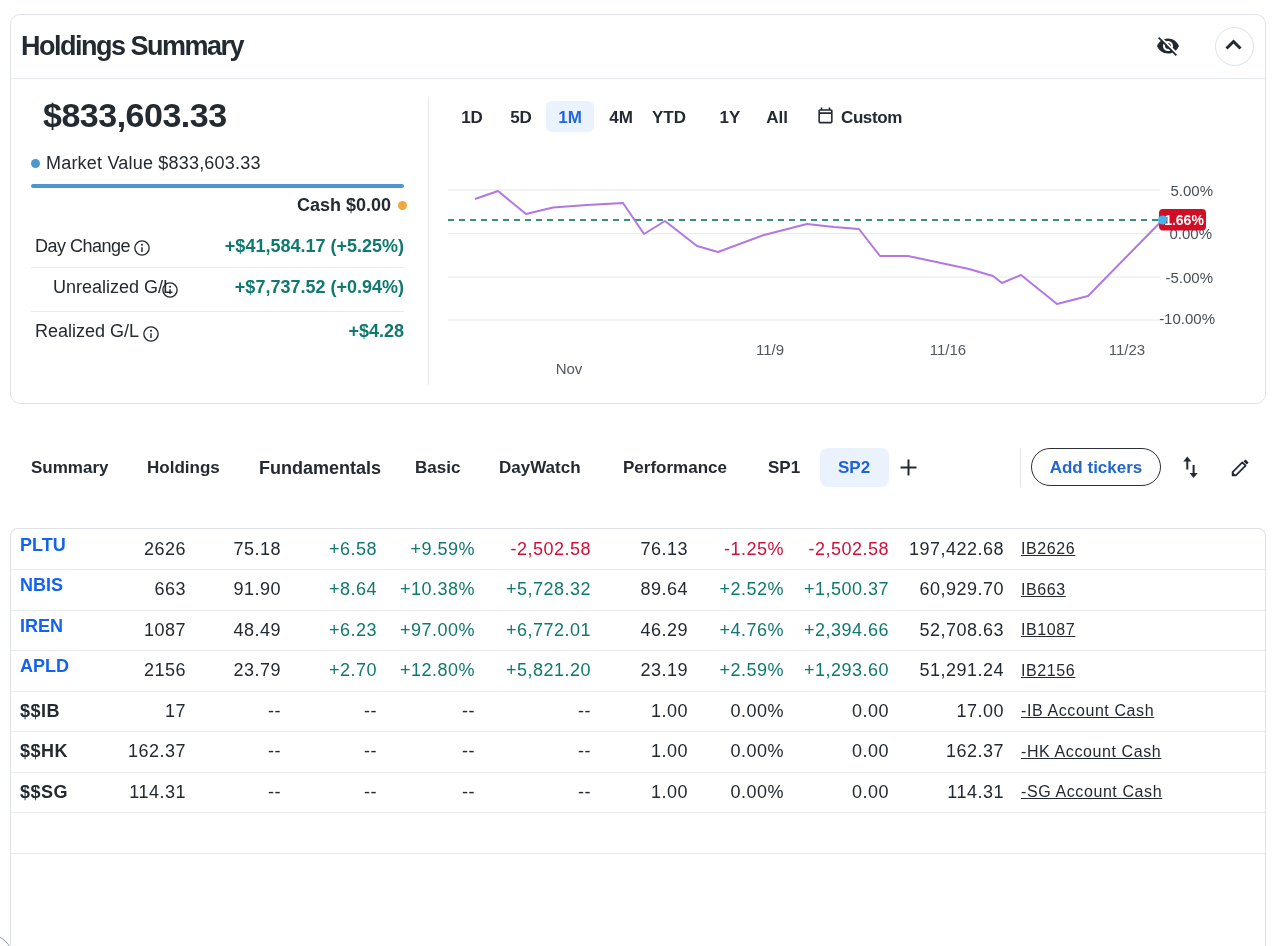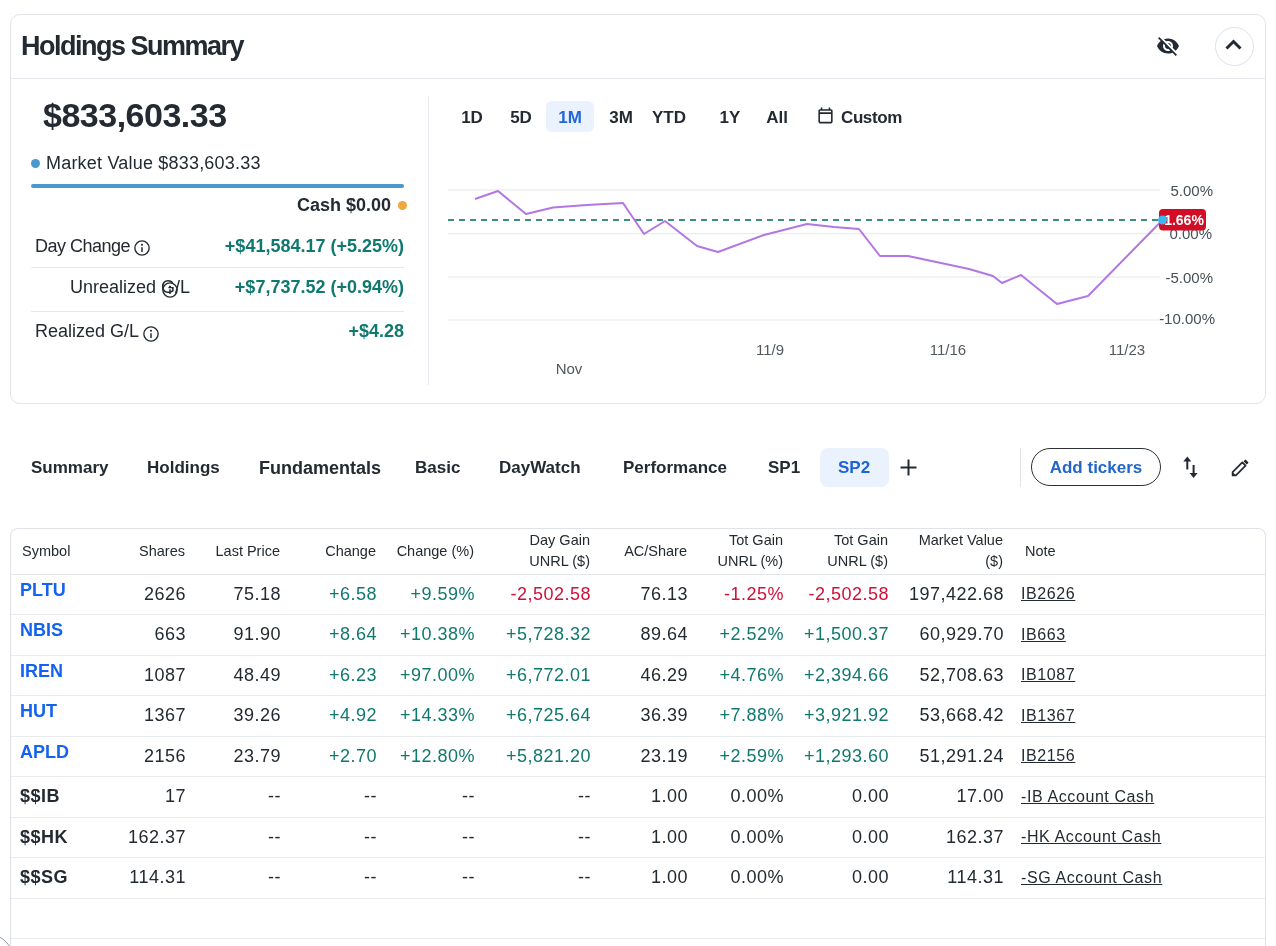--- a/index.html
+++ b/index.html
@@ -35,21 +35,21 @@
 
 <div class="abs" style="left:35px;top:236px;font-size:18px;letter-spacing:-0.5px;">Day Change</div>
 <svg class="abs" style="left:134px;top:240px" width="16" height="16" viewBox="0 0 13 13">
 <circle cx="6.5" cy="6.5" r="5.8" fill="none" stroke="#232a31" stroke-width="1.1"></circle>
 <line x1="6.5" y1="5.9" x2="6.5" y2="9.7" stroke="#232a31" stroke-width="1.2"></line>
 <circle cx="6.5" cy="3.9" r="0.85" fill="#232a31"></circle>
 </svg>
 <div class="abs b pos" style="left:0;top:236px;width:404px;font-size:18px;text-align:right;">+$41,584.17 (+5.25%)</div>
 <div class="abs" style="left:31px;top:267px;width:373px;height:1px;background:#e6e9ed;"></div>
 
-<div class="abs" style="left:53px;top:277px;font-size:18px;margin-left:17px;">Unrealized G/L</div>
+<div class="abs" style="left:53px;top:277px;font-size:18px;">Unrealized G/L</div>
 <svg class="abs" style="left:162px;top:282px" width="16" height="16" viewBox="0 0 13 13">
 <circle cx="6.5" cy="6.5" r="5.8" fill="none" stroke="#232a31" stroke-width="1.1"></circle>
 <line x1="6.5" y1="5.9" x2="6.5" y2="9.7" stroke="#232a31" stroke-width="1.2"></line>
 <circle cx="6.5" cy="3.9" r="0.85" fill="#232a31"></circle>
 </svg>
 <div class="abs b pos" style="left:0;top:277px;width:404px;font-size:18px;text-align:right;">+$7,737.52 (+0.94%)</div>
 <div class="abs" style="left:31px;top:311px;width:373px;height:1px;background:#e6e9ed;"></div>
 
 <div class="abs" style="left:35px;top:321px;font-size:18px;">Realized G/L</div>
 <svg class="abs" style="left:143px;top:326px" width="16" height="16" viewBox="0 0 13 13">
@@ -58,21 +58,21 @@
 <circle cx="6.5" cy="3.9" r="0.85" fill="#232a31"></circle>
 </svg>
 <div class="abs b pos" style="left:0;top:321px;width:404px;font-size:18px;text-align:right;">+$4.28</div>
 
 <div class="abs" style="left:428px;top:97px;width:1px;height:288px;background:#e6e9ed;"></div>
 
 <div class="abs" style="left:546px;top:101px;width:48px;height:31px;background:#eaf2fd;border-radius:6px;"></div>
 <div class="abs b" style="left:452px;top:108px;width:40px;font-size:17px;text-align:center;">1D</div>
 <div class="abs b" style="left:501px;top:108px;width:40px;font-size:17px;text-align:center;">5D</div>
 <div class="abs b" style="left:550px;top:108px;width:40px;font-size:17px;text-align:center;color:#2266d8;">1M</div>
-<div class="abs b" style="left:601px;top:108px;width:40px;font-size:17px;text-align:center;">3M</div>
+<div class="abs b" style="left:601px;top:108px;width:40px;font-size:17px;text-align:center;">4M</div>
 <div class="abs b" style="left:652px;top:108px;width:50px;font-size:17px;text-align:left;">YTD</div>
 <div class="abs b" style="left:710px;top:108px;width:40px;font-size:17px;text-align:center;">1Y</div>
 <div class="abs b" style="left:757px;top:108px;width:40px;font-size:17px;text-align:center;">All</div>
 <svg class="abs" style="left:816px;top:106px" width="19" height="19" viewBox="0 0 24 24" fill="#232a31">
 <path d="M19 4h-1V2h-2v2H8V2H6v2H5c-1.1 0-2 .9-2 2v14c0 1.1.9 2 2 2h14c1.1 0 2-.9 2-2V6c0-1.1-.9-2-2-2zm0 16H5V10h14v10zM5 8V6h14v2H5z"></path>
 </svg>
 <div class="abs b" style="left:841px;top:108px;font-size:17px;letter-spacing:-0.4px;">Custom</div>
 
 <svg class="abs" style="left:440px;top:85px" width="836" height="300" viewBox="0 0 836 300">
 
@@ -140,33 +140,20 @@
         <col style="width:96px">
         <col style="width:98px">
         <col style="width:116px">
         <col style="width:97px">
         <col style="width:96px">
         <col style="width:105px">
         <col style="width:115px">
         <col style="width:260px">
 </colgroup>
 <tbody>
-        <tr style="height:45px;" class="hdr">
-<th style="text-align:left;padding-left:11px;">Symbol</th>
-          <th>Shares</th>
-          <th>Last Price</th>
-          <th>Change</th>
-          <th>Change (%)</th>
-          <th>Day Gain<br>UNRL ($)</th>
-          <th>AC/Share</th>
-          <th>Tot Gain<br>UNRL (%)</th>
-          <th>Tot Gain<br>UNRL ($)</th>
-          <th>Market Value<br>($)</th>
-          <th style="text-align:left;padding-left:20px;">Note</th>
-</tr>
 <tr>
           <td class="sym"><span>PLTU</span></td>
           <td>2626</td>
           <td>75.18</td>
           <td class="pos">+6.58</td>
           <td class="pos">+9.59%</td>
           <td class="neg">-2,502.58</td>
           <td>76.13</td>
           <td class="neg">-1.25%</td>
           <td class="neg">-2,502.58</td>
@@ -191,33 +178,20 @@
           <td>1087</td>
           <td>48.49</td>
           <td class="pos">+6.23</td>
           <td class="pos">+97.00%</td>
           <td class="pos">+6,772.01</td>
           <td>46.29</td>
           <td class="pos">+4.76%</td>
           <td class="pos">+2,394.66</td>
           <td>52,708.63</td>
           <td class="note"><span>IB1087</span></td>
-        </tr>
-<tr>
-          <td class="sym"><span>HUT</span></td>
-          <td>1367</td>
-          <td>39.26</td>
-          <td class="pos">+4.92</td>
-          <td class="pos">+14.33%</td>
-          <td class="pos">+6,725.64</td>
-          <td>36.39</td>
-          <td class="pos">+7.88%</td>
-          <td class="pos">+3,921.92</td>
-          <td>53,668.42</td>
-          <td class="note"><span>IB1367</span></td>
         </tr>
 <tr>
           <td class="sym"><span>APLD</span></td>
           <td>2156</td>
           <td>23.79</td>
           <td class="pos">+2.70</td>
           <td class="pos">+12.80%</td>
           <td class="pos">+5,821.20</td>
           <td>23.19</td>
           <td class="pos">+2.59%</td>

